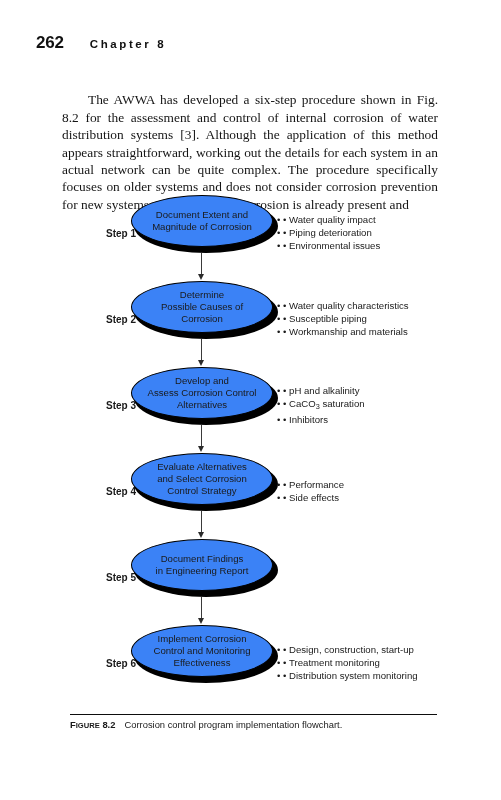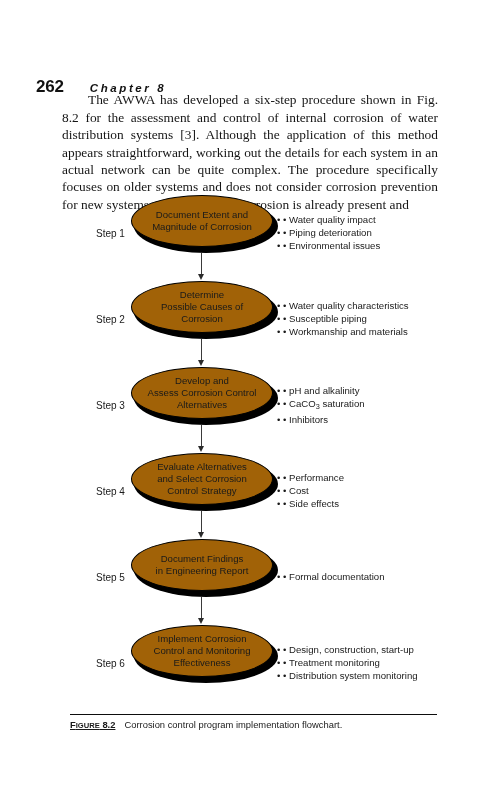--- a/index.html
+++ b/index.html
@@ -16,37 +16,35 @@
     overflow: hidden;
   }
 
   
   #page-header {
     position: absolute;
     left: 36px;
     top: 33px;
     display: flex;
     align-items: baseline;
-    margin-top: 44px;
   }
   #page-folio {
     font-family: "Liberation Sans", sans-serif;
     font-weight: bold;
     font-size: 17px;
     letter-spacing: -0.2px;
     color: #111;
   }
   #chapter-label {
     font-family: "Liberation Sans", sans-serif;
     font-weight: bold;
     font-size: 11.5px;
     letter-spacing: 2.6px;
     margin-left: 26px;
     color: #111;
-    font-style: italic;
   }
 
   
   #body-paragraph {
     position: absolute;
     left: 62px;
     top: 78px;
     width: 376px;
     font-family: "Liberation Serif", serif;
     font-size: 13.4px;
@@ -69,25 +67,26 @@
     left: 0;
     width: 501px;
     height: 86px;
   }
   .step-label {
     position: absolute;
     left: 96px;
     top: 50%;
     transform: translateY(-50%);
     width: 40px;
-    text-align: left;
+    text-align: right;
     font-family: "Liberation Sans", sans-serif;
     font-size: 10px;
     color: #1a1a1a;
     white-space: nowrap;
+    font-weight: bold;
   }
   .node-wrap {
     position: absolute;
     left: 131px;
     top: 5px;
     width: 144px;
     height: 54px;
   }
   .node-shadow {
     position: absolute;
@@ -99,21 +98,21 @@
     background: #000000;
   }
   .node-ellipse {
     position: absolute;
     left: 0;
     top: 0;
     width: 142px;
     height: 52px;
     border: 1px solid #000000;
     border-radius: 50%;
-    background: #a16207;
+    background: #3b82f6;
     box-sizing: border-box;
     display: flex;
     align-items: center;
     justify-content: center;
   }
   .node-text {
     font-family: "Liberation Sans", sans-serif;
     font-size: 9.6px;
     line-height: 11.8px;
     text-align: center;
@@ -178,21 +177,20 @@
     left: 70px;
     top: 719px;
     width: 400px;
     font-family: "Liberation Sans", sans-serif;
     font-size: 9.4px;
     color: #1a1a1a;
     white-space: nowrap;
   }
   #caption-label {
     font-weight: bold;
-    text-decoration: underline;
   }
   #caption-label .sc {
     font-size: 7.6px;
   }
   #caption-text {
     margin-left: 9px;
   }
 </style>
 </head>
 <body>
@@ -260,36 +258,34 @@
       <div class="node-wrap">
         <div class="node-shadow"></div>
         <div class="node-ellipse">
           <div class="node-text">Evaluate Alternatives
 and Select Corrosion
 Control Strategy</div>
         </div>
       </div>
       <div class="bullet-list">
         <div class="bullet-item">•&nbsp;Performance</div>
-        <div class="bullet-item">•&nbsp;Cost</div>
         <div class="bullet-item">•&nbsp;Side effects</div>
       </div>
       <div class="connector"></div>
     </div>
     <div class="flow-step" style="top: 344px;">
       <div class="step-label">Step 5</div>
       <div class="node-wrap">
         <div class="node-shadow"></div>
         <div class="node-ellipse">
           <div class="node-text">Document Findings
 in Engineering Report</div>
         </div>
       </div>
       <div class="bullet-list">
-        <div class="bullet-item">•&nbsp;Formal documentation</div>
       </div>
       <div class="connector"></div>
     </div>
     <div class="flow-step" style="top: 430px;">
       <div class="step-label">Step 6</div>
       <div class="node-wrap">
         <div class="node-shadow"></div>
         <div class="node-ellipse">
           <div class="node-text">Implement Corrosion
 Control and Monitoring

